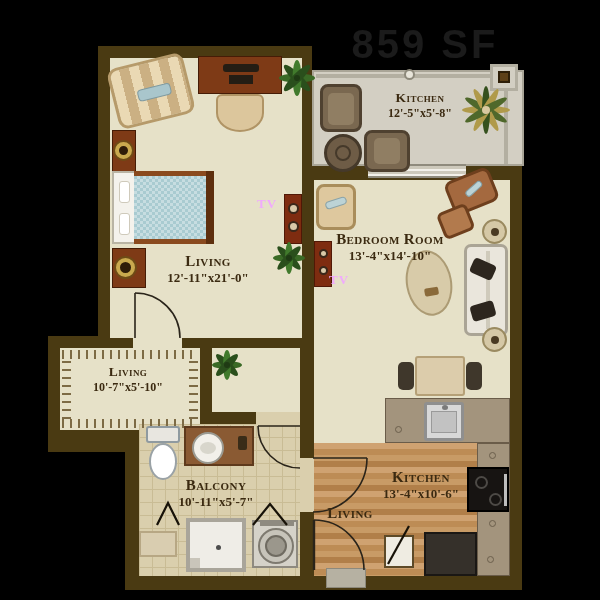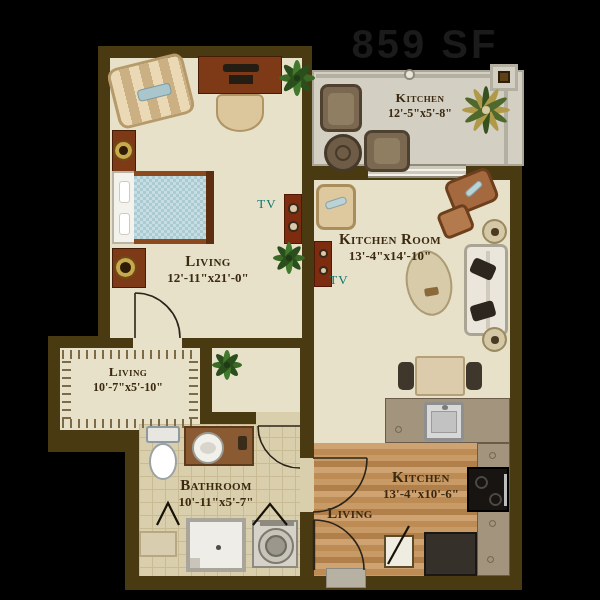--- a/index.html
+++ b/index.html
@@ -19,22 +19,22 @@
                          repeating-linear-gradient(90deg,rgba(60,30,5,.20) 0 1px,transparent 1px 26px);}
   .counter{position:absolute;background:#a3947d;border:1.5px solid #6a5c49;}
   .knob{position:absolute;width:7px;height:7px;border:1.5px solid #6b5f4c;border-radius:50%;}
   .wd{position:absolute;background:#7e3a16;border:1px solid #451c06;}
   .label{position:absolute;transform:translateX(-50%);text-align:center;color:#3b2a11;
          font-weight:bold;line-height:1.2;white-space:nowrap;}
   .label .nm{display:block;font-size:15px;font-variant:small-caps;letter-spacing:.4px;}
   .label .dm{display:block;font-size:13px;}
   .label.sm .nm{font-size:13.5px}
   .label.sm .dm{font-size:12px}
-  .tv{position:absolute;transform:translateX(-50%);font-size:13px;font-weight:normal;
-      color:#0f766e;letter-spacing:1px;}
+  .tv{position:absolute;transform:translateX(-50%);font-size:13px;font-weight:bold;
+      color:#f0abfc;letter-spacing:1px;}
   .sf{position:absolute;transform:translateX(-50%);font-family:"Liberation Sans",sans-serif;
       font-weight:bold;font-size:40px;color:#1b1b1b;letter-spacing:3px;}
   .ticksH{position:absolute;background:repeating-linear-gradient(90deg,#7d6b45 0 2px,transparent 2px 8px);}
   .ticksV{position:absolute;background:repeating-linear-gradient(0deg,#7d6b45 0 2px,transparent 2px 8px);}
   .lamp{position:absolute;border-radius:50%;background:#2e1c08;border:4px solid #c9a94e;
         box-shadow:0 0 0 2px #6e4a16;}
   svg.overlay{position:absolute;left:0;top:0;pointer-events:none;}
 </style>
 </head>
 <body>
@@ -236,33 +236,33 @@
       <polyline points="253,525 270,504 287,525"></polyline>
       <line x1="388" y1="564" x2="409" y2="526"></line>
     </g>
   </svg>
 
   <div class="label sm" style="left:420px;top:90px;">
     <span class="nm">Kitchen</span>
     <span class="dm">12'-5"x5'-8"</span>
   </div>
   <div class="label" style="left:390px;top:230px;">
-    <span class="nm">Kitchen Room</span>
+    <span class="nm">Bedroom Room</span>
     <span class="dm">13'-4"x14'-10"</span>
   </div>
   <div class="label" style="left:208px;top:252px;">
     <span class="nm">Living</span>
     <span class="dm">12'-11"x21'-0"</span>
   </div>
   <div class="label sm" style="left:128px;top:364px;">
     <span class="nm">Living</span>
     <span class="dm">10'-7"x5'-10"</span>
   </div>
   <div class="label" style="left:216px;top:476px;">
-    <span class="nm">Bathroom</span>
+    <span class="nm">Balcony</span>
     <span class="dm">10'-11"x5'-7"</span>
   </div>
   <div class="label" style="left:350px;top:504px;">
     <span class="nm">Living</span>
   </div>
   <div class="label" style="left:421px;top:468px;">
     <span class="nm">Kitchen</span>
     <span class="dm">13'-4"x10'-6"</span>
   </div>
   <div class="tv" style="left:267px;top:196px;">TV</div>

